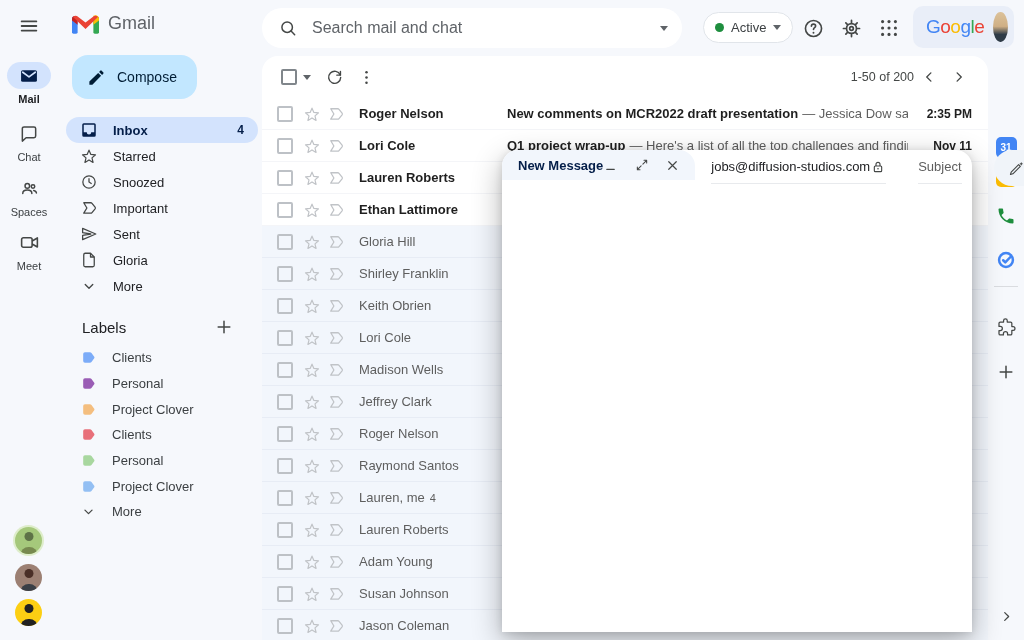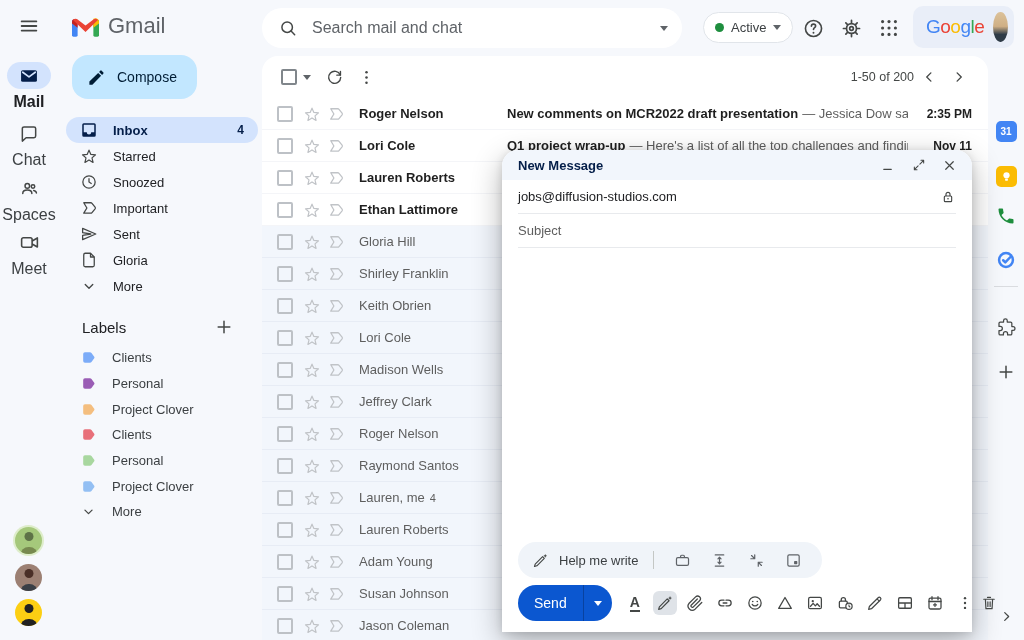--- a/index.html
+++ b/index.html
@@ -3,38 +3,38 @@
 <meta charset="utf-8">
 <style>
   * { box-sizing:border-box; margin:0; padding:0; }
   html,body { width:1024px; height:640px; overflow:hidden; }
   body { font-family:"Liberation Sans","DejaVu Sans",sans-serif; background:#F6F8FC; position:relative; color:#1F1F1F; font-size:13px; }
   svg { display:block; }
 
   
   .hamburger { position:absolute; left:14px; top:11px; width:30px; height:30px; display:flex; align-items:center; justify-content:center; color:#444746; cursor:pointer; }
   .brand { position:absolute; left:72px; top:13px; display:flex; align-items:center; gap:9px; }
-  .brand-text { font-size:22px; color:#5F6368; }
+  .brand-text { font-size:18px; color:#5F6368; }
   .search { position:absolute; left:262px; top:8px; width:420px; height:40px; background:#FFFFFF; border-radius:20px; display:flex; align-items:center; padding:0 14px 0 16px; color:#444746; }
   .search input { flex:1; border:none; outline:none; background:transparent; font-size:16px; color:#3C4043; margin-left:14px; font-family:inherit; }
   .search input::placeholder { color:#5F6368; }
   .status-pill { position:absolute; left:703px; top:12px; height:31px; background:#fff; border:1px solid #E1E5EA; border-radius:16px; display:flex; align-items:center; gap:7px; padding:0 11px; font-size:13px; color:#3C4043; cursor:pointer; }
   .status-dot { width:9px; height:9px; border-radius:50%; background:#1E8E3E; }
   .caret { width:0; height:0; border-left:4px solid transparent; border-right:4px solid transparent; border-top:5px solid #5F6368; }
   .tb-btn { position:absolute; top:15px; width:26px; height:26px; color:#444746; display:flex; align-items:center; justify-content:center; cursor:pointer; }
   .google-chip { position:absolute; left:913px; top:6px; width:101px; height:42px; background:#E9EEF8; border-radius:10px; display:flex; align-items:center; padding:0 6px 0 13px; gap:9px; }
   .gword { font-size:19px; font-weight:500; letter-spacing:-.5px; }
   .gc0{color:#4285F4}.gc1{color:#EA4335}.gc2{color:#FBBC04}.gc3{color:#4285F4}.gc4{color:#34A853}.gc5{color:#EA4335}
   .avatar-sm { width:30px; height:30px; border-radius:50%; background:linear-gradient(180deg,#DDС49А,#D9BC90 45%,#2E3B47 78%); background:linear-gradient(180deg,#DCC29A 0%,#CFAF85 48%,#2E3B47 75%); cursor:pointer; }
 
   
   .rail-item { position:absolute; left:0; width:58px; text-align:center; cursor:pointer; }
   .rail-pill { width:44px; height:27px; margin:0 auto; border-radius:14px; display:flex; align-items:center; justify-content:center; color:#444746; }
   .rail-item.active .rail-pill { background:#D3E3FD; color:#041E49; }
-  .rail-label { font-size:16px; color:#3C4043; margin-top:4px; }
+  .rail-label { font-size:11px; color:#3C4043; margin-top:4px; }
   .rail-item.active .rail-label { font-weight:700; color:#202124; }
   .rail-av { position:absolute; left:15px; width:27px; height:27px; border-radius:50%; cursor:pointer; overflow:hidden; }
   .rail-av::before { content:""; position:absolute; left:50%; top:5px; transform:translateX(-50%); width:9px; height:9px; border-radius:50%; }
   .rail-av::after { content:""; position:absolute; left:50%; bottom:-3px; transform:translateX(-50%); width:17px; height:10px; border-radius:8px 8px 0 0; }
   .av1 { background:#A5C87B; box-shadow:0 0 0 2px #DEEDCB; }
   .av1::before { background:#5E7247; } .av1::after { background:#77894F; }
   .av2 { background:#9C8073; }
   .av2::before { background:#4A2F27; } .av2::after { background:#3A3F46; }
   .av3 { background:#FCCF13; }
   .av3::before { background:#222; } .av3::after { background:#222; }
@@ -77,21 +77,21 @@
 
   
   .sp { position:absolute; left:988px; top:56px; width:36px; height:584px; }
   .sp-item { position:absolute; left:7px; width:22px; height:22px; display:flex; align-items:center; justify-content:center; cursor:pointer; }
   .cal31 { width:21px; height:21px; background:#4285F4; border-radius:5px; color:#fff; font-size:10px; font-weight:700; display:flex; align-items:center; justify-content:center; }
   .keep { width:21px; height:21px; background:#FBBC04; border-radius:5px; display:flex; align-items:center; justify-content:center; }
   .sp-div { position:absolute; left:6px; top:230px; width:24px; height:1px; background:#DADCE0; }
   .sp-gray { color:#444746; }
 
   
-  .compose { position:absolute; left:502px; top:150px; width:470px; height:482px; background:#fff; border-radius:16px 16px 0 0; box-shadow:0 10px 30px rgba(0,0,0,.3), 0 1px 8px rgba(0,0,0,.12); display:flex; flex-direction:column; z-index:5; }
+  .compose { position:absolute; left:502px; top:150px; width:470px; height:482px; background:#fff; border-radius:16px 16px 0 0; box-shadow:0 10px 30px rgba(0,0,0,.3), 0 1px 8px rgba(0,0,0,.12); display:flex; flex-direction:row; z-index:5; }
   .c-head { height:30px; flex:none; background:#F2F6FC; border-radius:16px 16px 0 0; display:flex; align-items:center; padding:0 15px 0 16px; }
   .c-title { font-size:13px; font-weight:700; color:#041E49; }
   .c-headicons { margin-left:auto; display:flex; gap:16px; color:#444746; }
   .c-headicons span { width:15px; height:15px; display:flex; align-items:center; justify-content:center; cursor:pointer; }
   .c-row { height:34px; flex:none; margin:0 16px; border-bottom:1px solid #E8EAED; display:flex; align-items:center; font-size:13px; color:#202124; }
   .c-row .lock { margin-left:auto; color:#444746; }
   .c-subject { color:#5E5E5E; }
   .c-body { flex:1; }
   .helpbar { flex:none; padding:0 16px 6px; }
   .help-pill { display:inline-flex; align-items:center; height:36px; background:#F0F4F9; border-radius:18px; padding:0 15px 0 14px; gap:10px; color:#3C4043; font-weight:500; cursor:pointer; }
@@ -756,21 +756,21 @@
           <use href="#i-important"></use>
         </svg>
     <span class="sender"><span class="sender-name">Jason Coleman</span><span class="thread-count"></span></span>
     <span class="subj"><span class="subj-main">C</span><span class="snip"></span></span>
     <span class="time"></span>
   </div>
 </div>
 </div>
 
 <div class="sp">
-  <div class="sp-item" style="top:64px">
+  <div class="sp-item" style="top:80px">
       <span class="cal31">31</span>
     </div>
   <div class="sp-item" style="top:109px">
       <span class="keep">
         <svg width="15" height="15">
           <use href="#i-keepbulb"></use>
         </svg>
       </span>
     </div>
   <div class="sp-item" style="top:149px">

